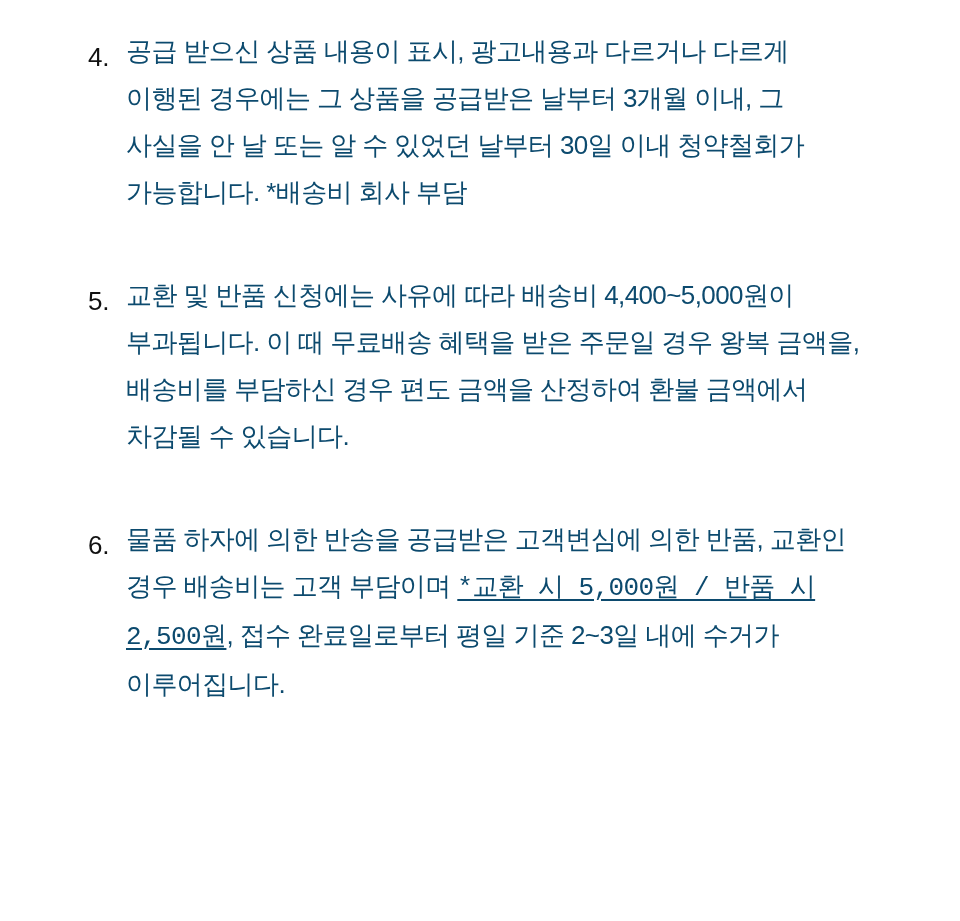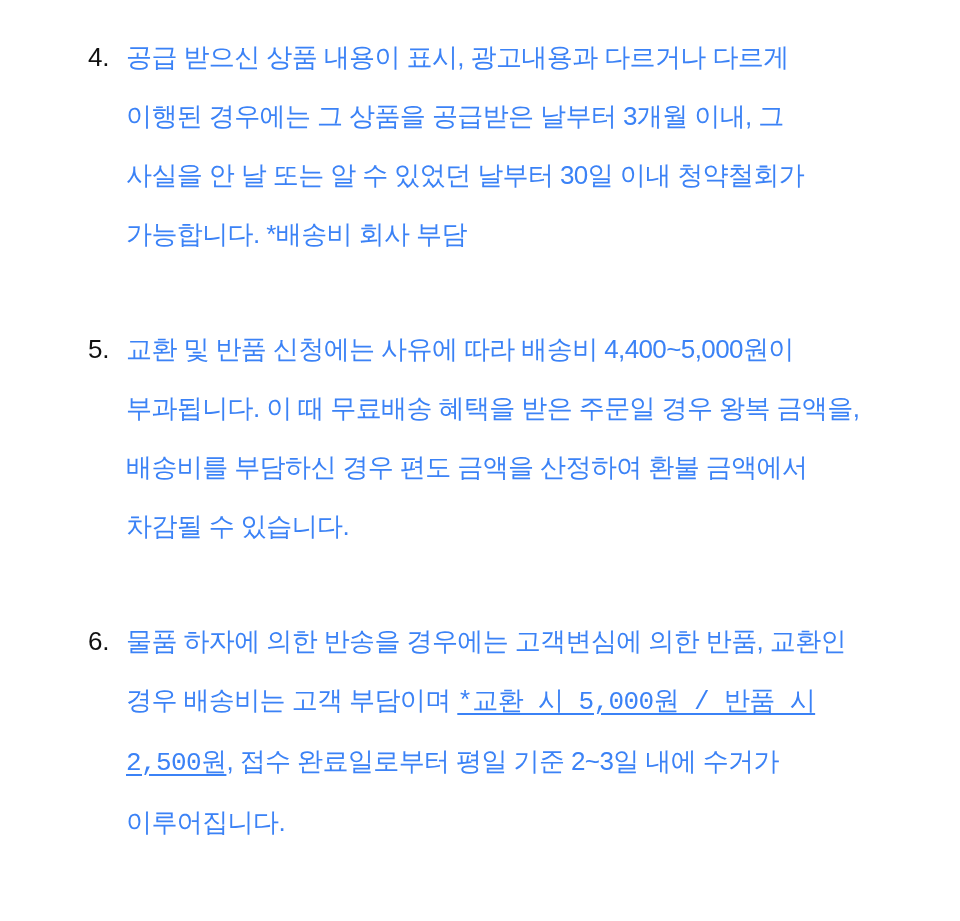--- a/index.html
+++ b/index.html
@@ -34,23 +34,23 @@
     width: 38px;
     font-size: 26px;
     line-height: 59px;
     font-weight: 400;
     color: #111111;
     letter-spacing: -0.3px;
   }
   .clause-body {
     flex: 1 1 auto;
     font-size: 26px;
-    line-height: 59px;
+    line-height: 47px;
     font-weight: 400;
-    color: #3b82f6;
+    color: #0c4a6e;
     letter-spacing: -0.6px;
     word-break: keep-all;
   }
   .clause-body .u {
     text-decoration: underline;
     text-underline-offset: 4px;
     font-family: Liberation Mono, monospace;
   }
 </style>
 </head>
@@ -61,16 +61,16 @@
       <div class="clause">
         <div class="clause-number">4.</div>
         <div class="clause-body"><span>공급 받으신 상품 내용이 표시, 광고내용과 다르거나 다르게 이행된 경우에는 그 상품을 공급받은 날부터 3개월 이내, 그 사실을 안 날 또는 알 수 있었던 날부터 30일 이내 청약철회가 가능합니다. *배송비 회사 부담</span></div>
       </div>
       <div class="clause">
         <div class="clause-number">5.</div>
         <div class="clause-body"><span>교환 및 반품 신청에는 사유에 따라 배송비 4,400~5,000원이 부과됩니다. 이 때 무료배송 혜택을 받은 주문일 경우 왕복 금액을, 배송비를 부담하신 경우 편도 금액을 산정하여 환불 금액에서 차감될 수 있습니다.</span></div>
       </div>
       <div class="clause">
         <div class="clause-number">6.</div>
-        <div class="clause-body"><span>물품 하자에 의한 반송을 경우에는 고객변심에 의한 반품, 교환인 경우 배송비는 고객 부담이며 </span><span class="u">*교환 시 5,000원 / 반품 시 2,500원</span><span>, 접수 완료일로부터 평일 기준 2~3일 내에 수거가 이루어집니다.</span></div>
+        <div class="clause-body"><span>물품 하자에 의한 반송을 공급받은 고객변심에 의한 반품, 교환인 경우 배송비는 고객 부담이며 </span><span class="u">*교환 시 5,000원 / 반품 시 2,500원</span><span>, 접수 완료일로부터 평일 기준 2~3일 내에 수거가 이루어집니다.</span></div>
       </div>
     </div>
 </div>
 
 </body></html>

